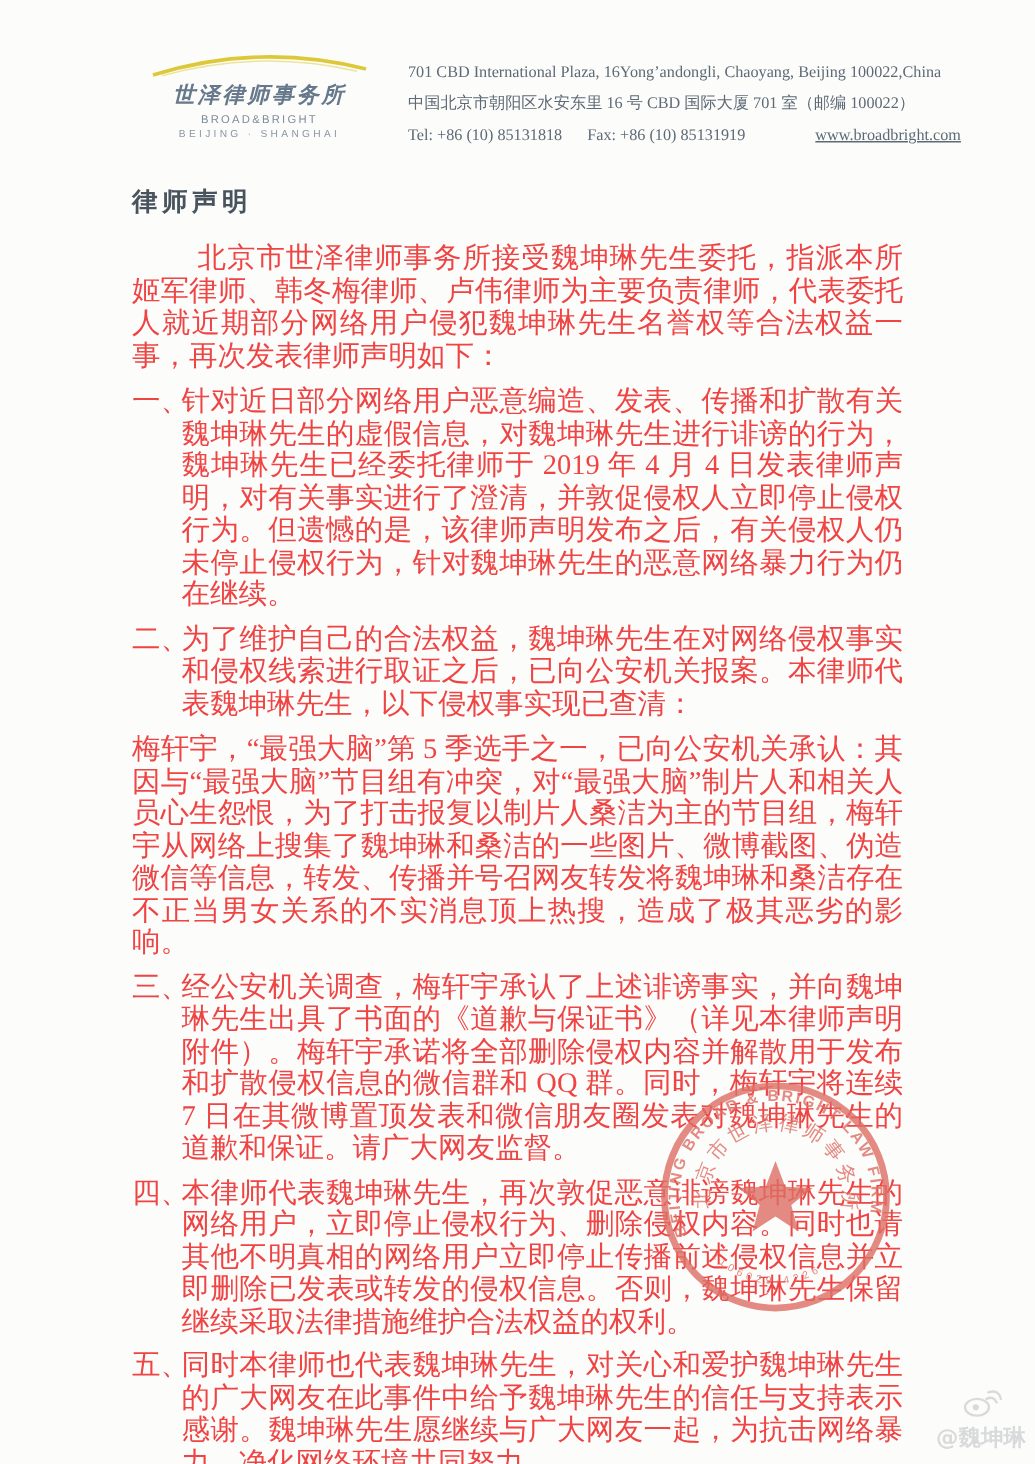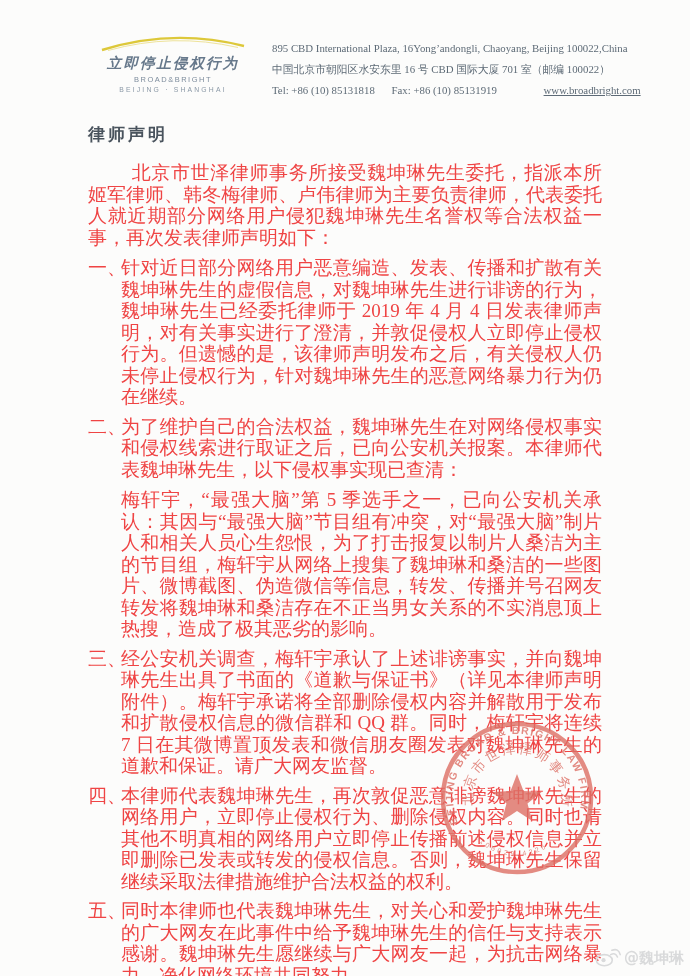--- a/index.html
+++ b/index.html
@@ -38,55 +38,56 @@
     letter-spacing:3px;margin-top:22px;
     font-family:"DejaVu Sans","Liberation Sans",sans-serif;
   }
   
   .bodytext{font-size:19px;line-height:21.5px;text-align:justify;color:#ef4444;}
   .intro{margin-top:16px;text-indent:2.3em;}
   .items{margin-top:9px;}
   .item{display:flex;margin-top:8px;}
   .item .num{width:33px;flex-shrink:0;}
   .item .itext{flex:1;}
-  .subpara{margin-top:9px;margin-left:33px;}
+  .subpara{margin-top:9px;}
   .closing{margin-top:15px;text-indent:2.3em;}
   
   .signature{margin-top:7px;text-align:right;font-size:13.5px;line-height:30px;color:#59636d;}
   .sig-date{padding-right:16px;}
   
   .stamp{
     position:absolute;left:437px;top:718px;width:160px;height:160px;
     opacity:0.8;pointer-events:none;
   }
   
   .watermark{
     position:absolute;right:6px;bottom:8px;
-    display:flex;align-items:flex-end;gap:3px;
+    display:flex;align-items:center;gap:3px;
     color:#d9dadb;font-size:15px;font-weight:bold;
     font-family:"DejaVu Sans",sans-serif;
+    flex-direction:column;
   }
 </style>
 </head>
 <body>
 
 <div class="page">
 
   <div class="header">
     <div class="logo">
       <svg class="logo-arc" width="150" height="18" viewBox="0 0 150 18">
         <path d="M4,16 Q75,-6 146,12" stroke="#ddc83a" stroke-width="2.4" fill="none"></path>
         <path d="M10,16.5 Q75,-1.5 140,13.5" stroke="#eee39a" stroke-width="1" fill="none"></path>
       </svg>
-      <div class="logo-cn">立即停止侵权行为</div>
+      <div class="logo-cn">世泽律师事务所</div>
       <div class="logo-en">BROAD&amp;BRIGHT</div>
       <div class="logo-cities">BEIJING · SHANGHAI</div>
     </div>
     <div class="contact">
-      <div>895 CBD International Plaza, 16Yong’andongli, Chaoyang, Beijing 100022,China</div>
+      <div>701 CBD International Plaza, 16Yong’andongli, Chaoyang, Beijing 100022,China</div>
       <div>中国北京市朝阳区水安东里 16 号 CBD 国际大厦 701 室（邮编 100022）</div>
       <div>
         <span>Tel: +86 (10) 85131818</span><span class="sep"></span>
         <span>Fax: +86 (10) 85131919</span><span class="sep"></span>
         <span class="weblink">www.broadbright.com</span>
       </div>
     </div>
   </div>
 
   <div class="doc-title">律师声明</div>

